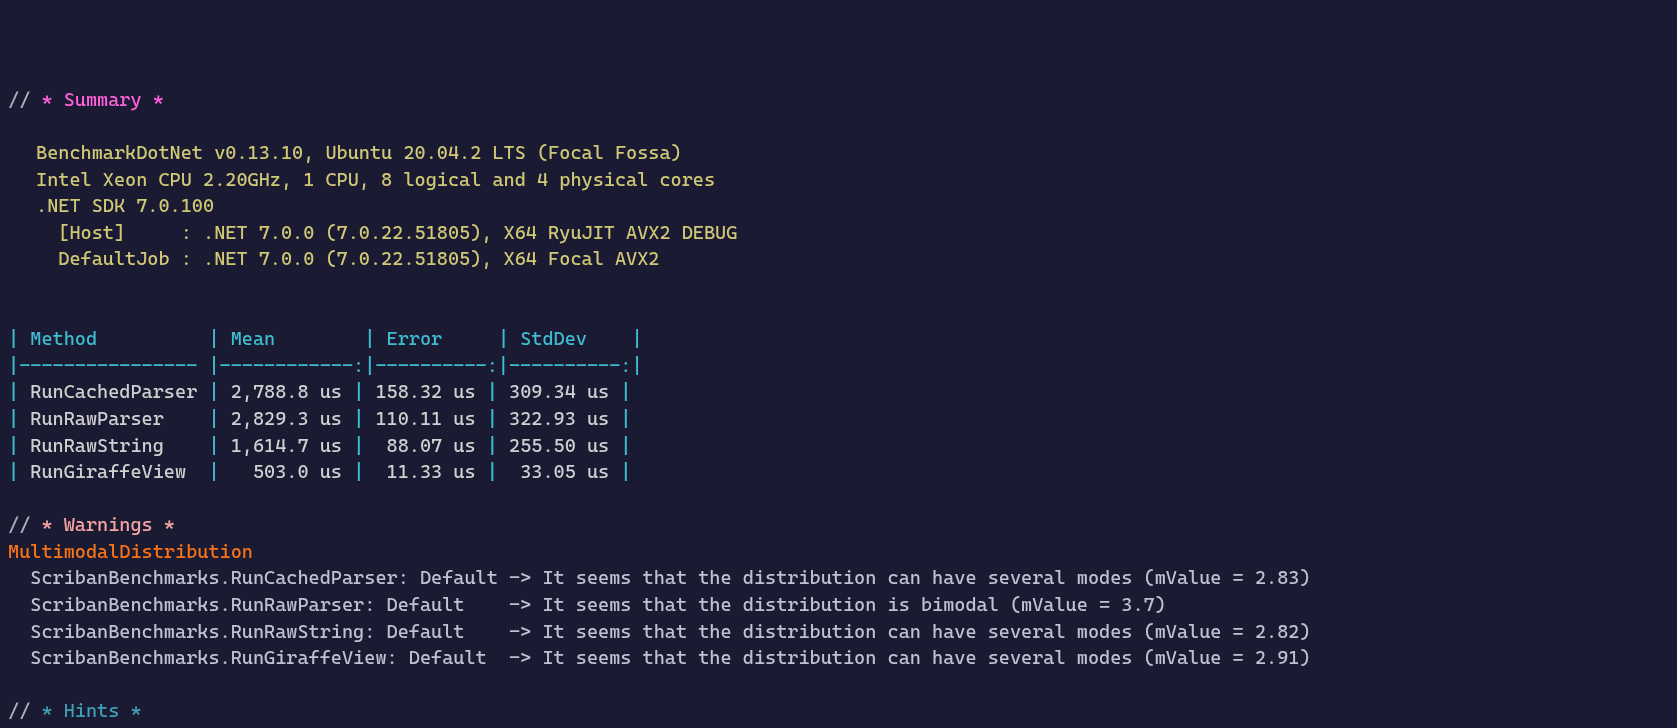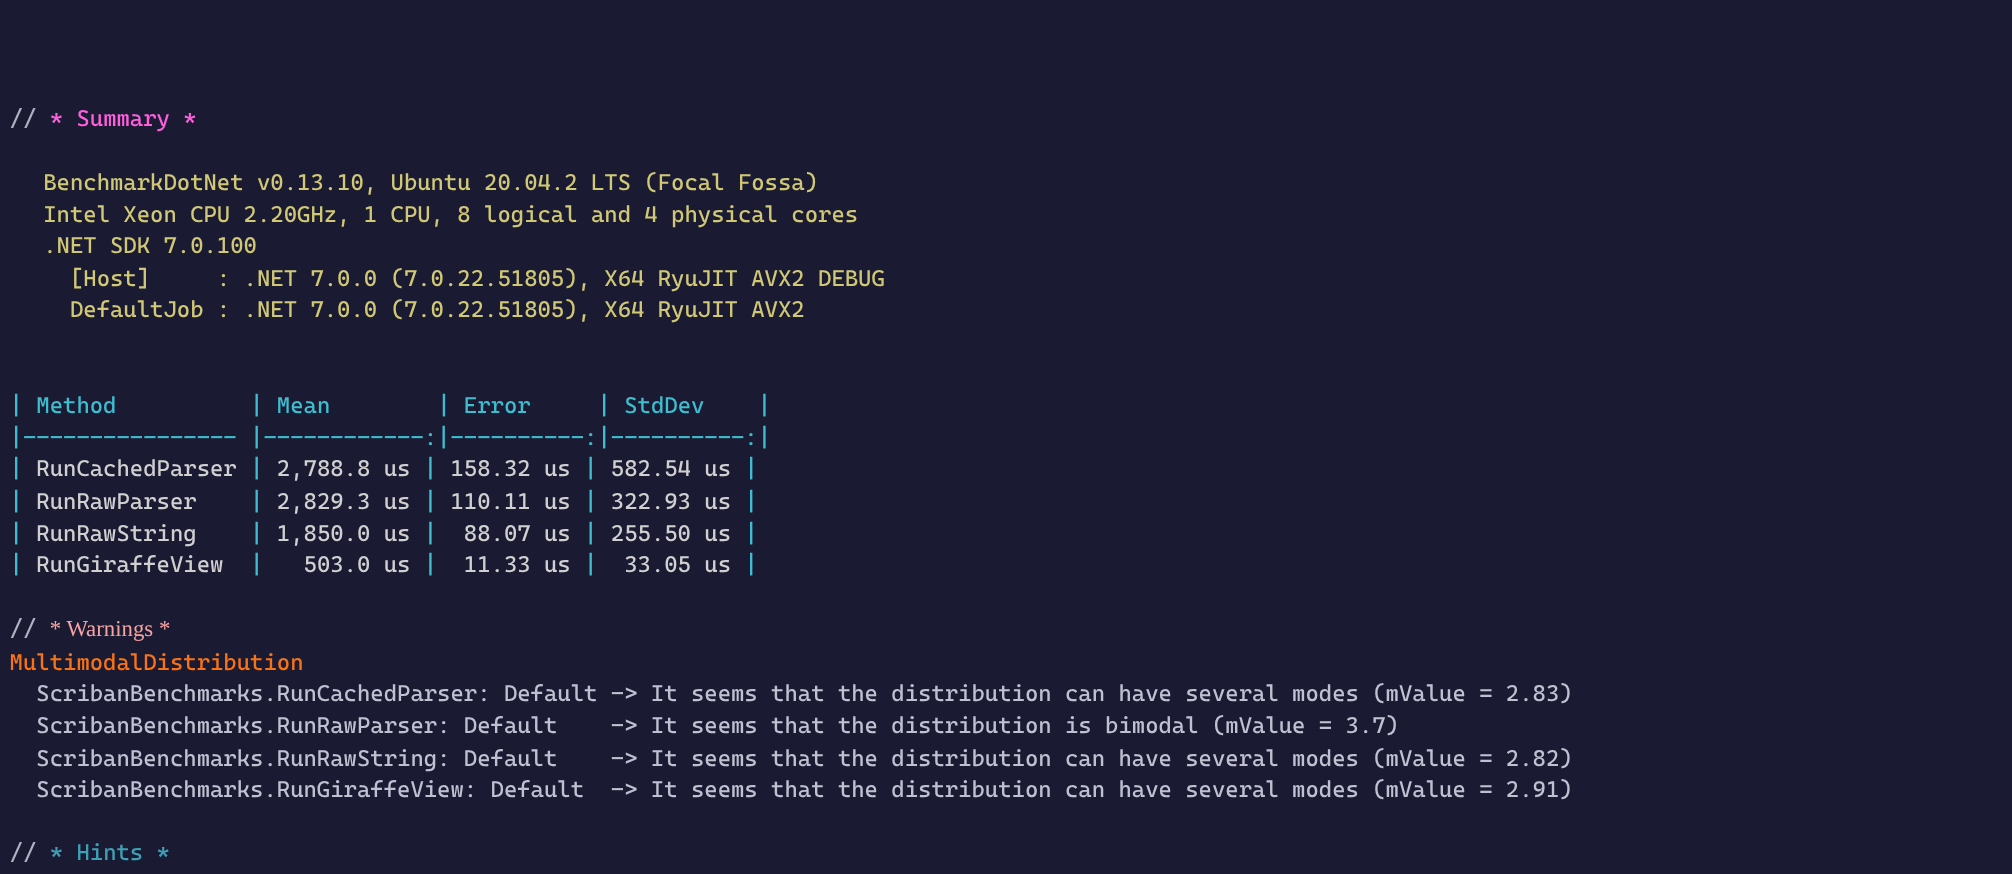--- a/index.html
+++ b/index.html
@@ -16,43 +16,43 @@
     padding: 6px 8px;
   }
   .comment-slash { color: #b0b0c0; }
   .comment-title { color: #ff5edc; margin-top: 16px; }
   .env-line { color: #d0c875; margin-left: 28px; }
   .pipe { color: #3fbdd0; }
   .pipe-hdr { color: #3fbdd0; }
   .dash { color: #3fbdd0; }
   .cell { color: #d0d0d0; }
   .hdr { color: #3fbdd0; }
-  .warn-head { color: #f5a3a3; font-family: Liberation Serif, serif; }
+  .warn-head { color: #f5a3a3; }
   .warn-sub { color: #f97316; }
   .body-text { color: #c0c0d0; }
   .hint-head { color: #3fa0b5; }
   .hint-sub { color: #3fa0b5; }
 </style>
 </head>
 <body>
 <div class="terminal">
 <span class="comment-slash">// </span><span class="comment-title">* Summary *</span>
 
 <span class="env-line">BenchmarkDotNet v0.13.10, Ubuntu 20.04.2 LTS (Focal Fossa)</span>
 <span class="env-line">Intel Xeon CPU 2.20GHz, 1 CPU, 8 logical and 4 physical cores</span>
 <span class="env-line">.NET SDK 7.0.100</span>
 <span class="env-line">  [Host]     : .NET 7.0.0 (7.0.22.51805), X64 RyuJIT AVX2 DEBUG</span>
-<span class="env-line">  DefaultJob : .NET 7.0.0 (7.0.22.51805), X64 RyuJIT AVX2</span>
+<span class="env-line">  DefaultJob : .NET 7.0.0 (7.0.22.51805), X64 Focal AVX2</span>
 
 
 <span class="pipe-hdr">| </span><span class="hdr">Method         </span><span class="pipe-hdr"> | </span><span class="hdr">Mean       </span><span class="pipe-hdr"> | </span><span class="hdr">Error    </span><span class="pipe-hdr"> | </span><span class="hdr">StdDev   </span><span class="pipe-hdr"> |</span>
 <span class="dash">|---------------- |------------:|----------:|----------:|</span>
-<span class="pipe">| </span><span class="cell">RunCachedParser</span><span class="pipe"> | </span><span class="cell">2,788.8 us</span><span class="pipe"> | </span><span class="cell">158.32 us</span><span class="pipe"> | </span><span class="cell">582.54 us</span><span class="pipe"> |</span>
+<span class="pipe">| </span><span class="cell">RunCachedParser</span><span class="pipe"> | </span><span class="cell">2,788.8 us</span><span class="pipe"> | </span><span class="cell">158.32 us</span><span class="pipe"> | </span><span class="cell">309.34 us</span><span class="pipe"> |</span>
 <span class="pipe">| </span><span class="cell">RunRawParser   </span><span class="pipe"> | </span><span class="cell">2,829.3 us</span><span class="pipe"> | </span><span class="cell">110.11 us</span><span class="pipe"> | </span><span class="cell">322.93 us</span><span class="pipe"> |</span>
-<span class="pipe">| </span><span class="cell">RunRawString   </span><span class="pipe"> | </span><span class="cell">1,850.0 us</span><span class="pipe"> | </span><span class="cell"> 88.07 us</span><span class="pipe"> | </span><span class="cell">255.50 us</span><span class="pipe"> |</span>
+<span class="pipe">| </span><span class="cell">RunRawString   </span><span class="pipe"> | </span><span class="cell">1,614.7 us</span><span class="pipe"> | </span><span class="cell"> 88.07 us</span><span class="pipe"> | </span><span class="cell">255.50 us</span><span class="pipe"> |</span>
 <span class="pipe">| </span><span class="cell">RunGiraffeView </span><span class="pipe"> | </span><span class="cell">  503.0 us</span><span class="pipe"> | </span><span class="cell"> 11.33 us</span><span class="pipe"> | </span><span class="cell"> 33.05 us</span><span class="pipe"> |</span>
 
 <span class="comment-slash">// </span><span class="warn-head">* Warnings *</span>
 <span class="warn-sub">MultimodalDistribution</span>
 <span class="body-text">  ScribanBenchmarks.RunCachedParser: Default -&gt; It seems that the distribution can have several modes (mValue = 2.83)</span>
 <span class="body-text">  ScribanBenchmarks.RunRawParser: Default    -&gt; It seems that the distribution is bimodal (mValue = 3.7)</span>
 <span class="body-text">  ScribanBenchmarks.RunRawString: Default    -&gt; It seems that the distribution can have several modes (mValue = 2.82)</span>
 <span class="body-text">  ScribanBenchmarks.RunGiraffeView: Default  -&gt; It seems that the distribution can have several modes (mValue = 2.91)</span>
 
 <span class="comment-slash">// </span><span class="hint-head">* Hints *</span>

